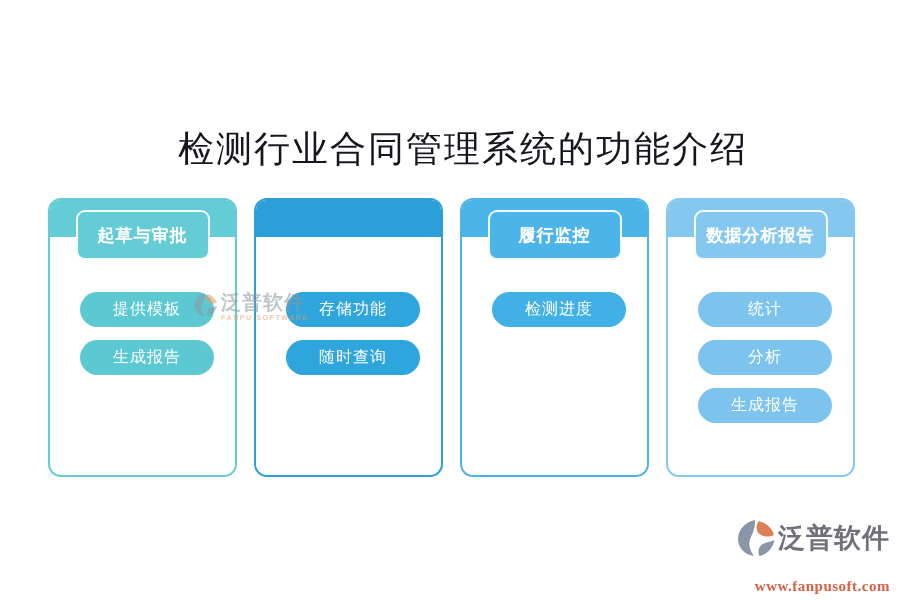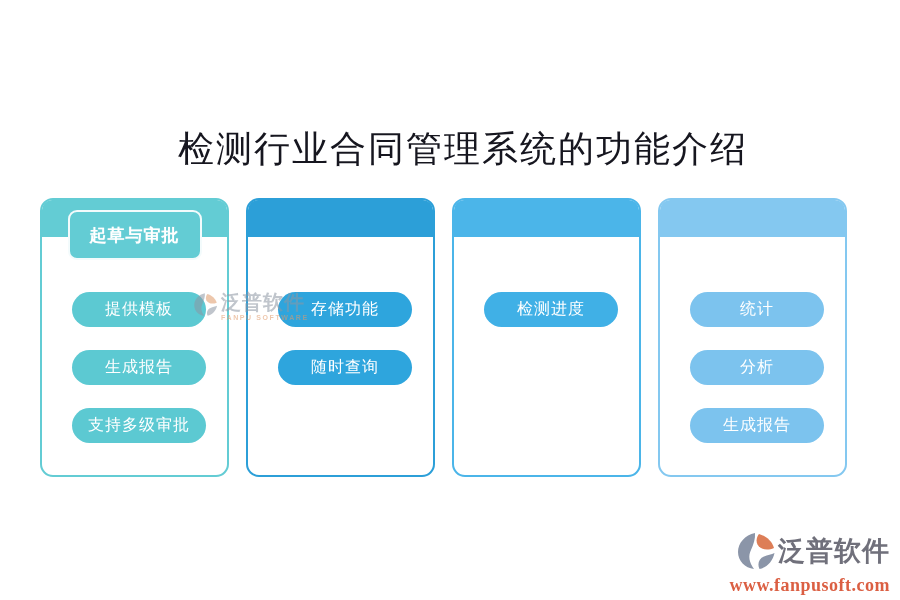--- a/index.html
+++ b/index.html
@@ -11,42 +11,42 @@
   
   .title{
     position:absolute;top:112px;left:0;width:900px;
     text-align:center;margin:13px;
     font-family:"Liberation Serif","DejaVu Serif",serif;
     font-size:36px;font-weight:500;color:#16161f;
     letter-spacing:2px;
   }
   
   .cards{
-    position:absolute;left:40px;top:198px;width:807px;
+    position:absolute;left:48px;top:198px;width:807px;
     display:flex;gap:17px;
   }
   .card{
     position:relative;width:189px;height:279px;box-sizing:border-box;
     background:#ffffff;border:2px solid var(--c);border-radius:13px;
   }
   .band{
     height:37px;background:var(--c);border-radius:10px 10px 0 0;
   }
   .header-btn{
     position:absolute;top:10px;left:50%;transform:translateX(-50%);
     width:134px;height:50px;box-sizing:border-box;
     background:var(--c);border:2px solid rgba(255,255,255,0.92);
     border-radius:9px;
     display:flex;align-items:center;justify-content:center;
     color:#ffffff;font-weight:bold;font-size:17px;letter-spacing:1px;
     text-shadow:0 0 1px rgba(255,255,255,0.4);
   }
   .pills{
     display:flex;flex-direction:column;align-items:center;
-    gap:23px;margin-top:55px;padding-left:9px;
+    gap:13px;margin-top:55px;padding-left:9px;
   }
   .pill{
     width:134px;height:35px;border-radius:18px;box-sizing:border-box;
     background:var(--p);
     display:flex;align-items:center;justify-content:center;
     color:#ffffff;font-size:16px;letter-spacing:1px;white-space:nowrap;
   }
   .card-1{--c:#63ccd4;--p:#5cc9d2;}
   .card-2{--c:#2c9fd8;--p:#2ea5dd;}
   .card-3{--c:#4bb5e9;--p:#40b0e6;}
@@ -70,62 +70,67 @@
   .footer{
     position:absolute;right:10px;bottom:6px;
     display:flex;flex-direction:column;align-items:flex-end;line-height:1;
   }
   .footer-top{display:flex;align-items:center;gap:2px;}
   .footer-brand{
     font-size:27px;font-weight:bold;color:#70707b;letter-spacing:1px;
     font-family:"Liberation Serif","DejaVu Serif",serif;
   }
   .footer-url{
-    margin-top:5px;font-size:18px;font-weight:bold;color:#db5f43;
+    margin-top:21px;font-size:15px;font-weight:bold;color:#db5f43;
     font-family:"Liberation Serif","DejaVu Serif",serif;
     letter-spacing:0.5px;
   }
   .logo-svg{display:block;}
 </style>
 </head>
 <body>
 
 <h1 class="title">检测行业合同管理系统的功能介绍</h1>
 
 <div class="cards">
 
   <section class="card card-1">
     <div class="band"></div>
     <div class="header-btn">
       <span>起草与审批</span>
     </div>
     <div class="pills">
       <div class="pill">提供模板</div>
       <div class="pill">生成报告</div>
-      <div class="pill">支持多级审批</div>
     </div>
   </section>
 
   <section class="card card-2">
     <div class="band"></div>
     <div class="pills">
       <div class="pill">存储功能</div>
       <div class="pill">随时查询</div>
     </div>
   </section>
 
   <section class="card card-3">
     <div class="band"></div>
+    <div class="header-btn">
+      <span>履行监控</span>
+    </div>
     <div class="pills">
       <div class="pill">检测进度</div>
     </div>
   </section>
 
   <section class="card card-4">
     <div class="band"></div>
+    <div class="header-btn">
+      <span>数据分析报告</span>
+    </div>
     <div class="pills">
       <div class="pill">统计</div>
       <div class="pill">分析</div>
       <div class="pill">生成报告</div>
     </div>
   </section>
 
 </div>
 
 <div class="watermark">

